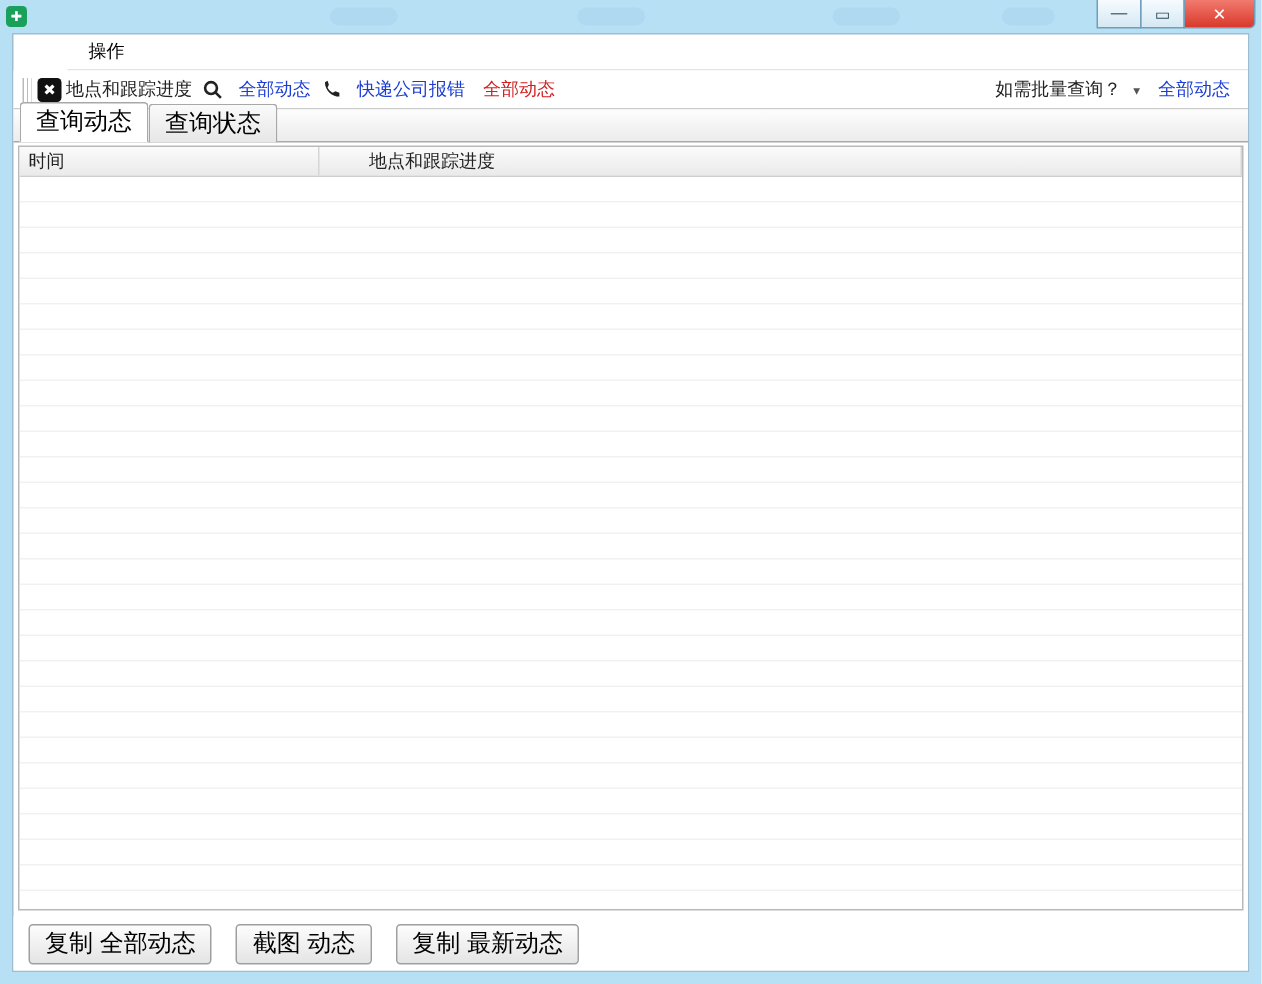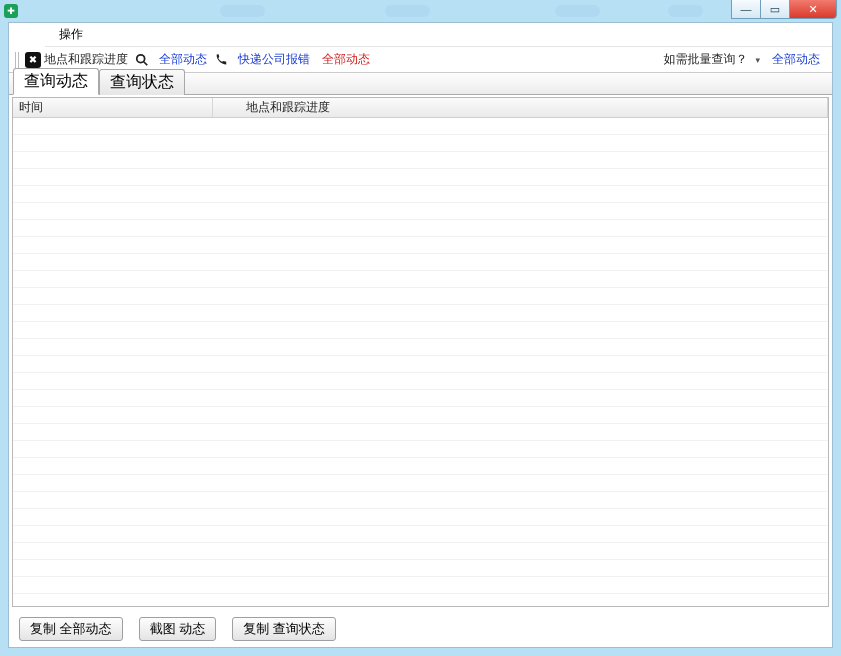--- a/index.html
+++ b/index.html
@@ -152,21 +152,21 @@
   position: absolute;
   left: 0; right: 0; bottom: 0;
   height: 36px;
   display: flex; align-items: center;
   padding: 0 10px;
   gap: 16px;
   background: #fff;
 }
 .btn {
   font-family: inherit;
-  font-size: 13px;
+  font-size: 16px;
   padding: 2px 10px;
   background: linear-gradient(#fdfdfd,#e4e4e4);
   border: 1px solid #9f9f9f;
   border-radius: 3px;
   cursor: pointer;
 }
 .footer-note { margin-left: auto; color: #000; font-weight: 500; }
 </style>
 </head>
 <body>
@@ -260,16 +260,16 @@
       <div class="lv-row"></div>
       <div class="lv-row"></div>
       <div class="lv-row"></div>
 
     </div>
   </div>
 
   <div class="footer">
     <button class="btn">复制 全部动态</button>
     <button class="btn">截图 动态</button>
-    <button class="btn">复制 查询状态</button>
+    <button class="btn">复制 最新动态</button>
   </div>
 
 </div>
 
 </body></html>

